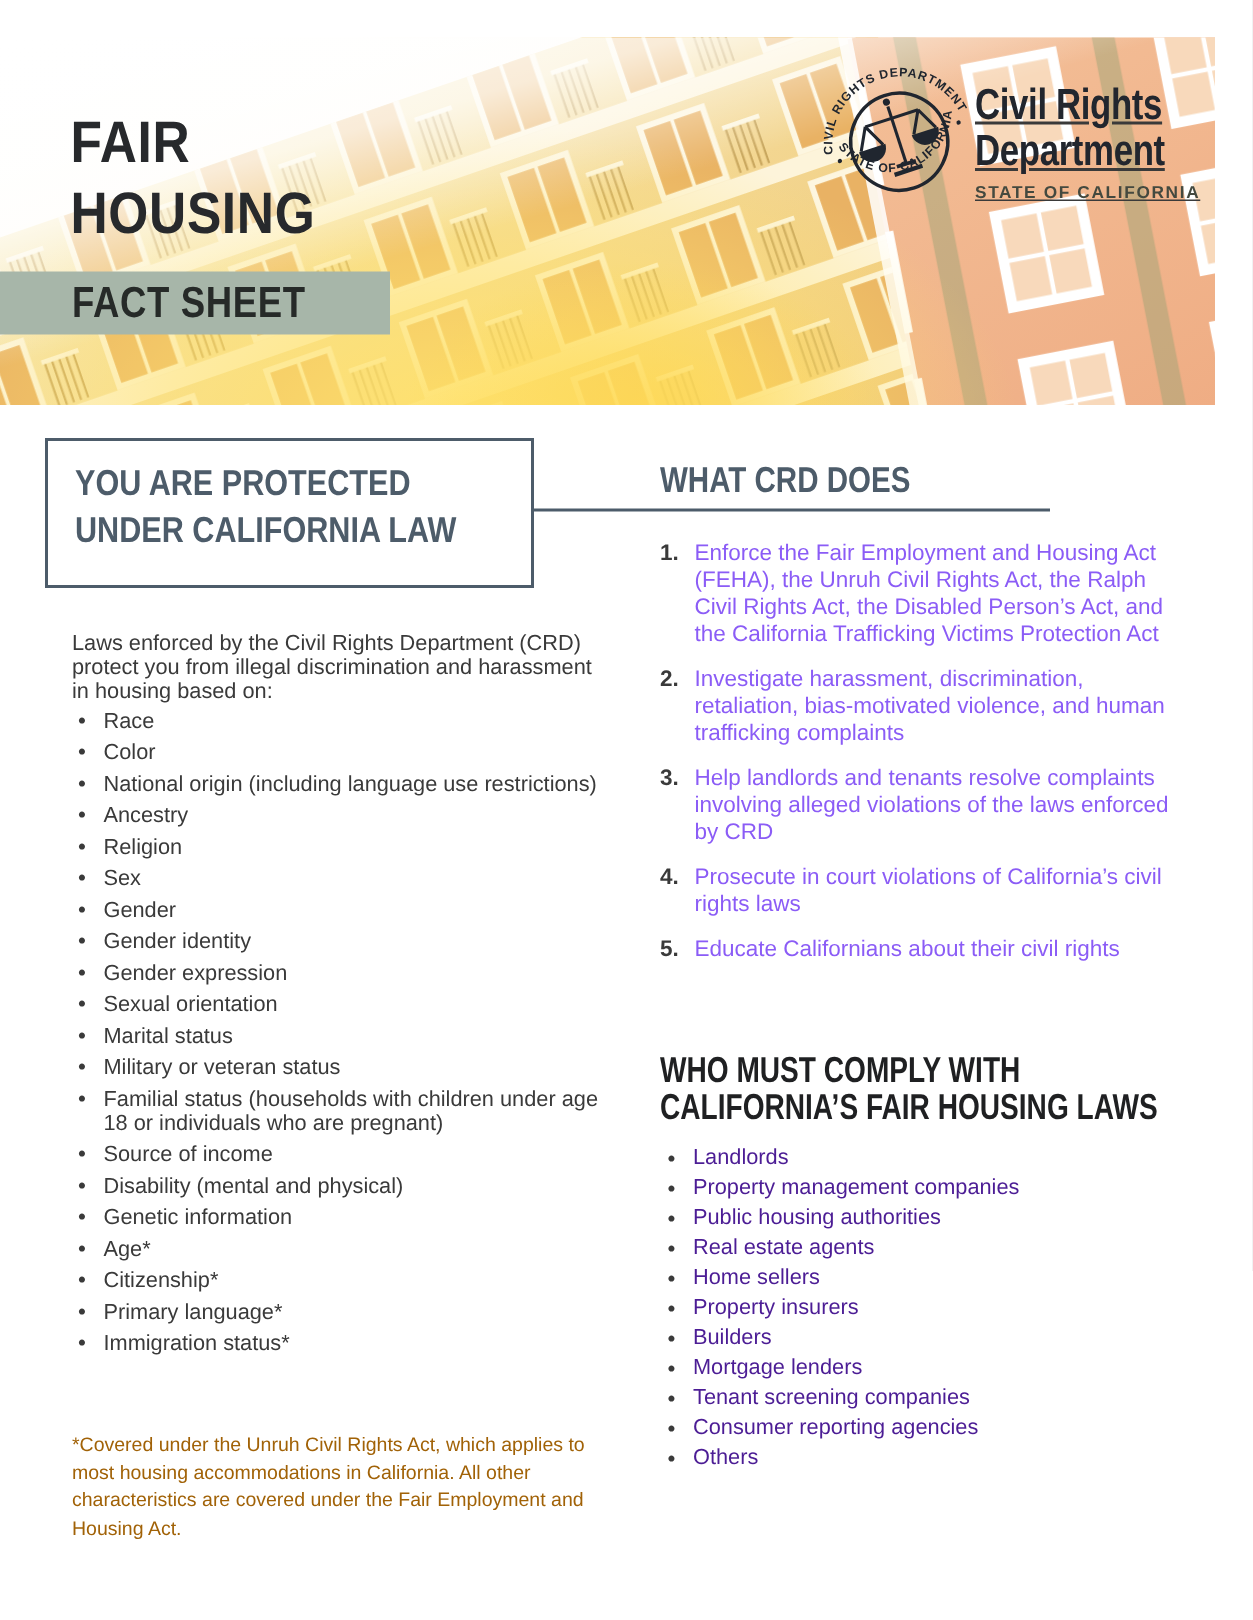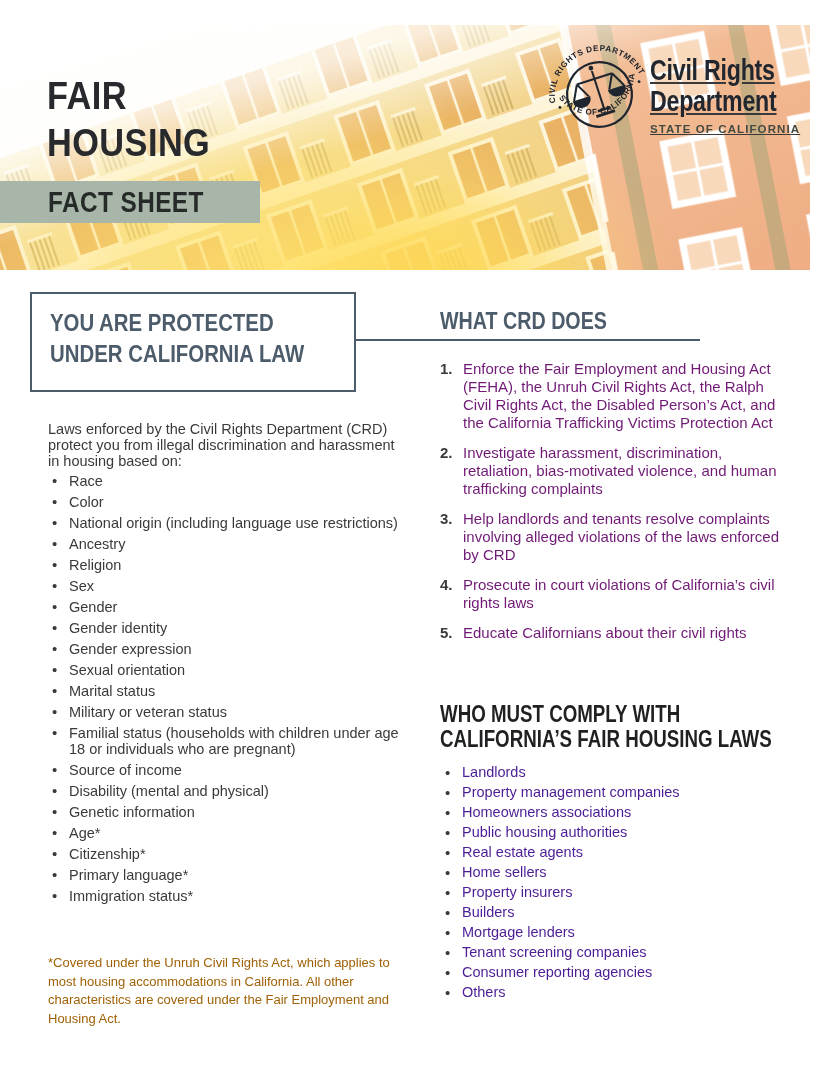--- a/index.html
+++ b/index.html
@@ -39,21 +39,21 @@
   
   .intro{position:absolute; left:48px; top:406px; width:348px; font-size:14.5px; line-height:16px; color:#3a3a3a;}
   ul.plain{list-style:none; margin:0; padding:0;}
   .bullets-left{position:absolute; left:48px; top:474px; width:352px;}
   .bullets-left li{position:relative; padding-left:21px; font-size:14.5px; line-height:15.5px;
     margin-bottom:5.5px; color:#3a3a3a;}
   .bullets-left li::before{content:"\2022"; position:absolute; left:4px; top:-1px; font-size:15px; color:#3a3a3a;}
   .footnote{position:absolute; left:48px; top:941px; width:350px; font-size:13px; line-height:18.5px; color:#a16207;}
   .numlist{position:absolute; left:440px; top:360px; width:341px; counter-reset:n; list-style:none; margin:0; padding:0;}
   .numlist li{position:relative; padding-left:23px; font-size:15px; line-height:18px;
-    margin-bottom:12px; counter-increment:n; color:#701a75;}
+    margin-bottom:12px; counter-increment:n; color:#8b5cf6;}
   .numlist li::before{content:counter(n) "."; position:absolute; left:0; top:0; font-weight:700; color:#3a3a3a;}
   .bullets-right{position:absolute; left:440px; top:762px; width:340px;}
   .bullets-right li{position:relative; padding-left:22px; font-size:14.5px; line-height:20px; color:#4c1d95;}
   .bullets-right li::before{content:"\2022"; position:absolute; left:5px; top:1px; font-size:15px; color:#3a3a3a;}
 </style>
 </head>
 <body>
 
 <div class="page">
 
@@ -222,21 +222,20 @@
   <div class="h-black">
     <span>WHO MUST COMPLY WITH</span>
     <span>CALIFORNIA’S FAIR HOUSING LAWS</span>
   </div>
   <ul class="plain bullets-right">
 
       <li>Landlords</li>
 
       <li>Property management companies</li>
 
-      <li>Homeowners associations</li>
 
       <li>Public housing authorities</li>
 
       <li>Real estate agents</li>
 
       <li>Home sellers</li>
 
       <li>Property insurers</li>
 
       <li>Builders</li>

